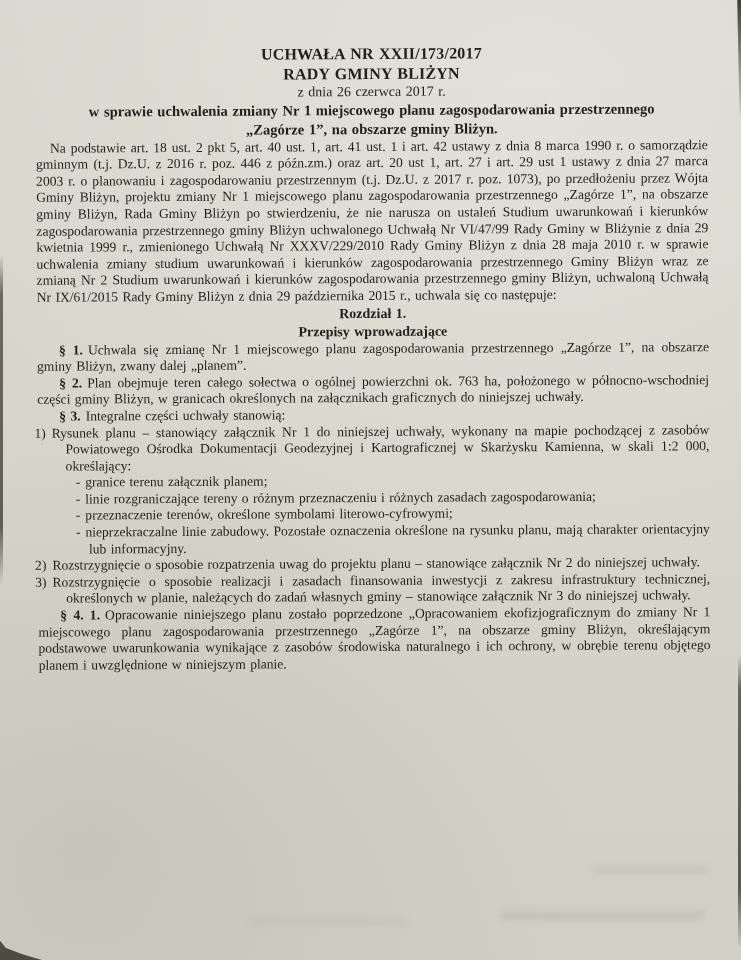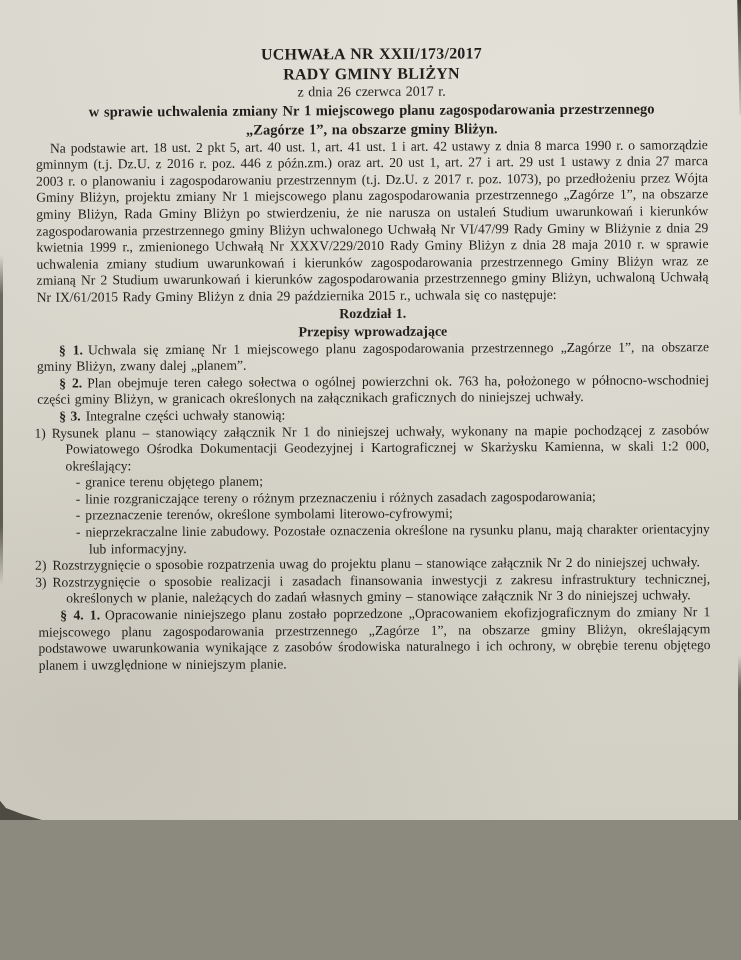--- a/index.html
+++ b/index.html
@@ -2,21 +2,21 @@
 <html lang="pl"><head>
 <meta charset="utf-8">
 <style>
   html,body{margin:0;padding:0;}
   body{
     width:741px;height:960px;overflow:hidden;
     background:#8c897f;
     font-family:"Liberation Serif","DejaVu Serif",serif;
   }
   .scan{
-    position:relative;width:741px;height:820px;overflow:hidden;
+    position:relative;width:741px;height:960px;overflow:hidden;
     background:
       radial-gradient(140% 90% at 72% 10%, rgba(238,235,228,0.50), rgba(238,235,228,0) 60%),
       radial-gradient(120% 80% at 12% 88%, rgba(120,114,100,0.12), rgba(120,114,100,0) 55%),
       linear-gradient(180deg,#dad7ce 0%,#d7d4ca 55%,#d2cfc5 100%);
     text-decoration: underline;
   }
   .content{
     position:absolute;left:37px;top:44px;width:672px;
     transform:rotate(-0.3deg);
     color:#211f1b;
@@ -80,21 +80,21 @@
     </div>
 
     <p class="para"><span class="seclabel">§ 1.</span><span>Uchwala się zmianę Nr 1 miejscowego planu zagospodarowania przestrzennego „Zagórze 1”, na obszarze gminy Bliżyn, zwany dalej „planem”.</span></p>
 
     <p class="para"><span class="seclabel">§ 2.</span><span>Plan obejmuje teren całego sołectwa o ogólnej powierzchni ok. 763 ha, położonego w północno-wschodniej części gminy Bliżyn, w granicach określonych na załącznikach graficznych do niniejszej uchwały.</span></p>
 
     <p class="para"><span class="seclabel">§ 3.</span><span>Integralne części uchwały stanowią:</span></p>
 
     <div class="num-item"><span class="marker">1)</span><span>Rysunek planu – stanowiący załącznik Nr 1 do niniejszej uchwały, wykonany na mapie pochodzącej z zasobów Powiatowego Ośrodka Dokumentacji Geodezyjnej i Kartograficznej w Skarżysku Kamienna, w skali 1:2 000, określający:</span></div>
 
-    <div class="dash-item"><span class="marker">-</span><span>granice terenu objętego planem;</span></div>
+    <div class="dash-item"><span class="marker">-</span><span>granice terenu załącznik planem;</span></div>
 
     <div class="dash-item"><span class="marker">-</span><span>linie rozgraniczające tereny o różnym przeznaczeniu i różnych zasadach zagospodarowania;</span></div>
 
     <div class="dash-item"><span class="marker">-</span><span>przeznaczenie terenów, określone symbolami literowo-cyfrowymi;</span></div>
 
     <div class="dash-item"><span class="marker">-</span><span>nieprzekraczalne linie zabudowy. Pozostałe oznaczenia określone na rysunku planu, mają charakter orientacyjny lub informacyjny.</span></div>
 
     <div class="num-item"><span class="marker">2)</span><span>Rozstrzygnięcie o sposobie rozpatrzenia uwag do projektu planu – stanowiące załącznik Nr 2 do niniejszej uchwały.</span></div>
 
     <div class="num-item"><span class="marker">3)</span><span>Rozstrzygnięcie o sposobie realizacji i zasadach finansowania inwestycji z zakresu infrastruktury technicznej, określonych w planie, należących do zadań własnych gminy – stanowiące załącznik Nr 3 do niniejszej uchwały.</span></div>

